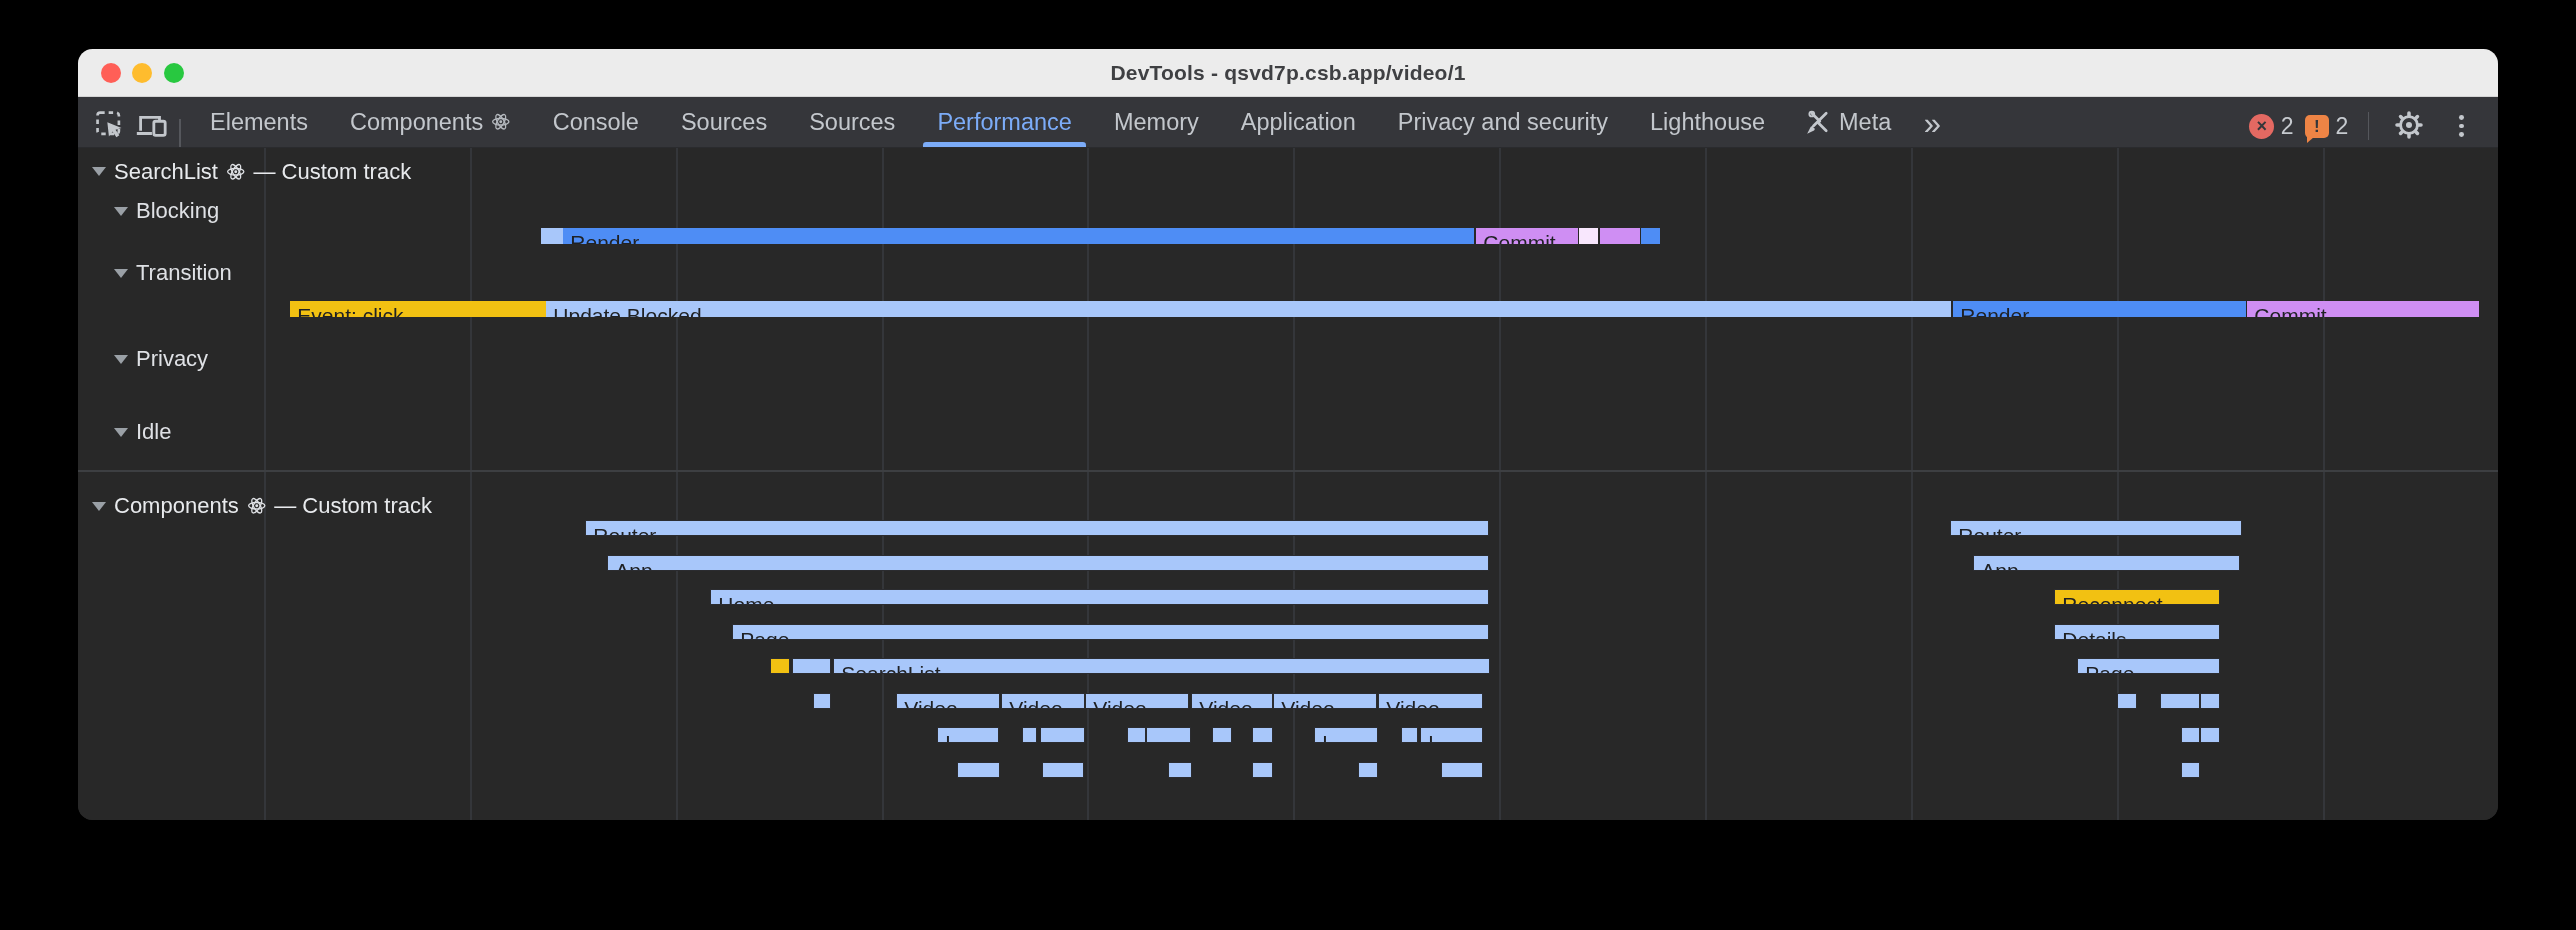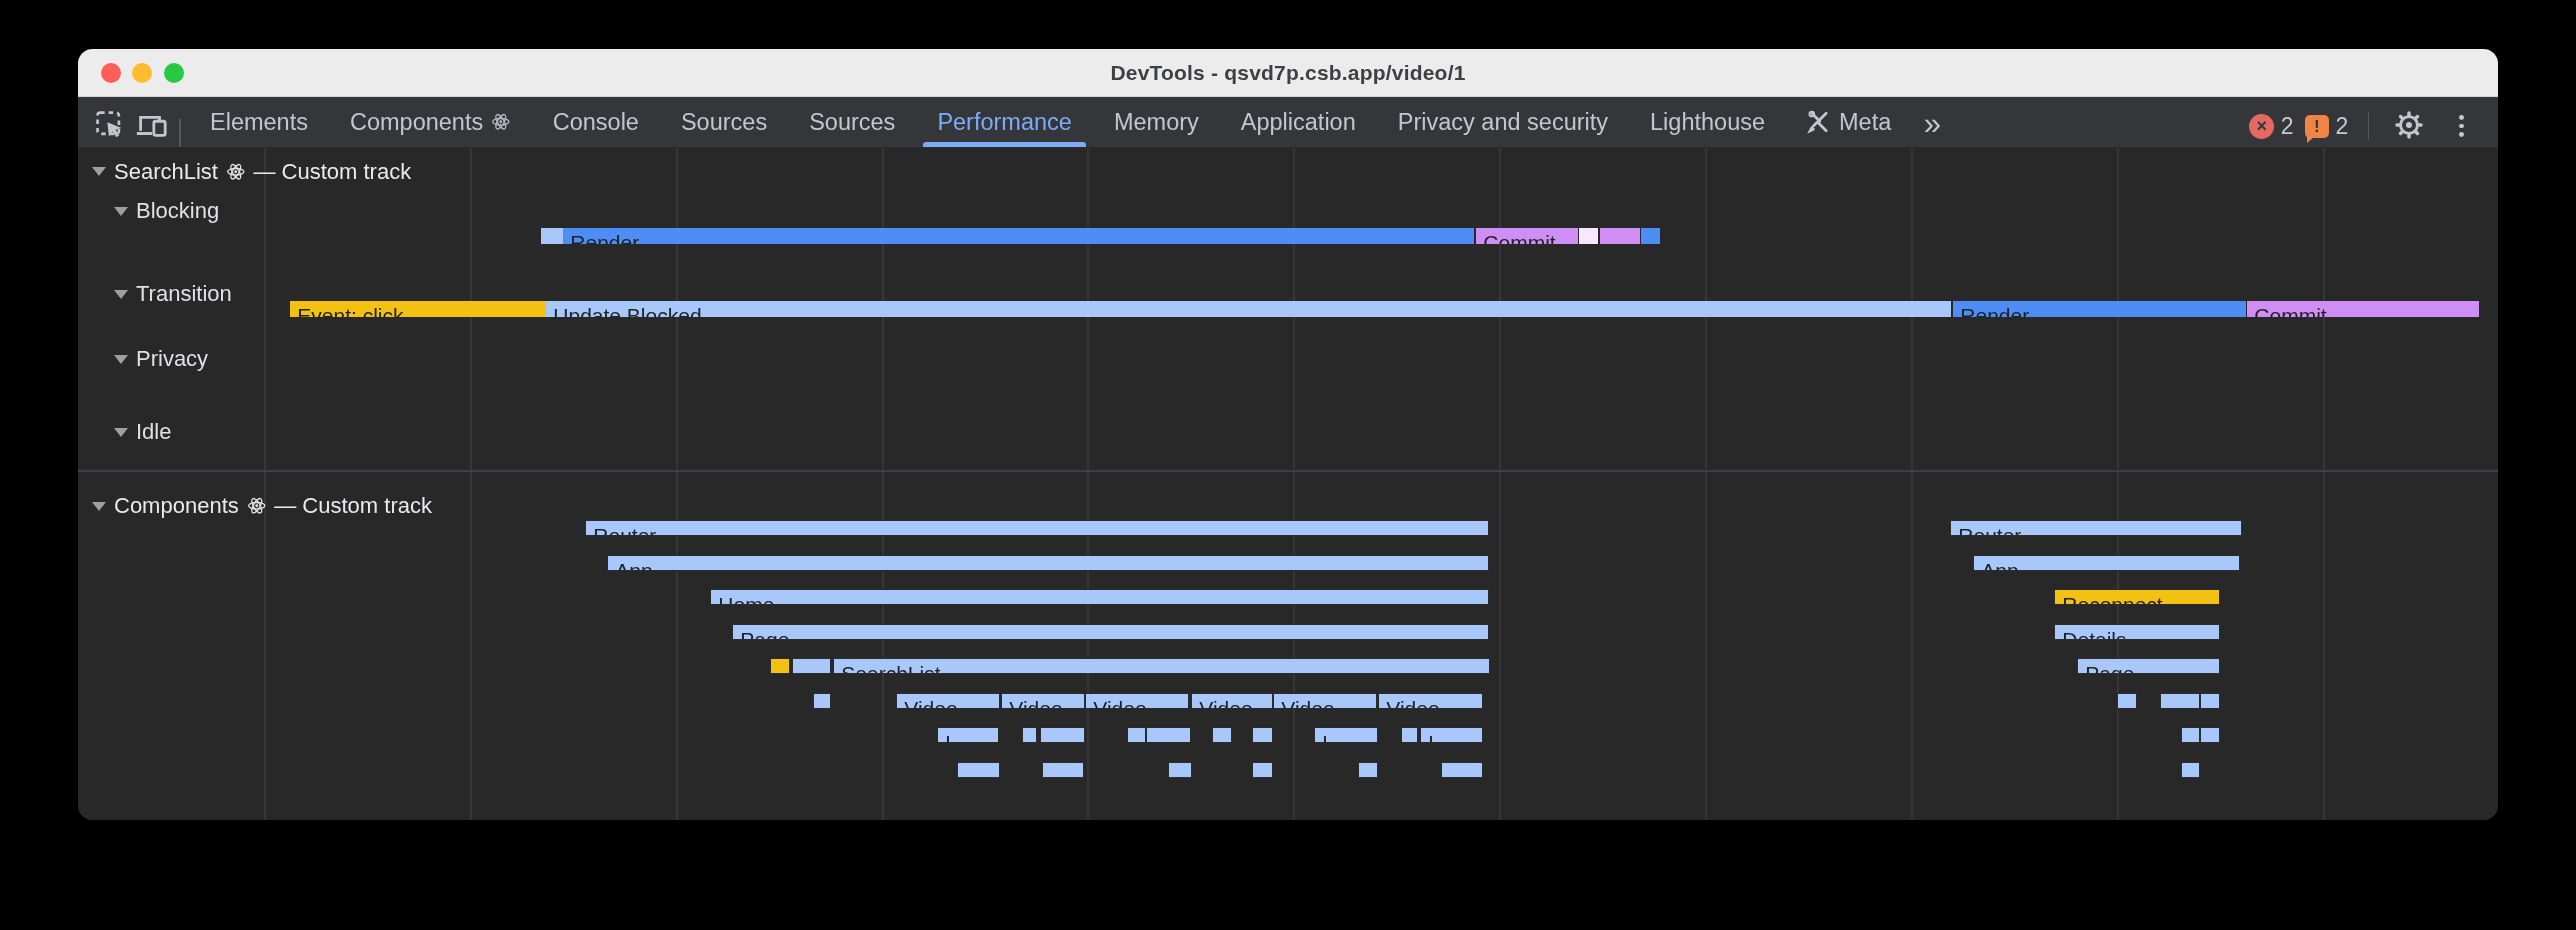--- a/index.html
+++ b/index.html
@@ -252,21 +252,21 @@
   </g>
             <circle cx="12" cy="12" r="1.8" fill="#dfe1e5"></circle>
           </svg>
         </span>
         <span class="suffix">— Custom track</span>
       </div>
       <div class="lane-label" style="left: 36px; top: 50px;">
         <span class="tri"></span>
         <span>Blocking</span>
       </div>
-      <div class="lane-label" style="left: 36px; top: 133px;">
+      <div class="lane-label" style="left: 36px; top: 112px;">
         <span class="tri"></span>
         <span>Transition</span>
       </div>
       <div class="lane-label" style="left: 36px; top: 198px;">
         <span class="tri"></span>
         <span>Privacy</span>
       </div>
       <div class="lane-label" style="left: 36px; top: 271px;">
         <span class="tri"></span>
         <span>Idle</span>

